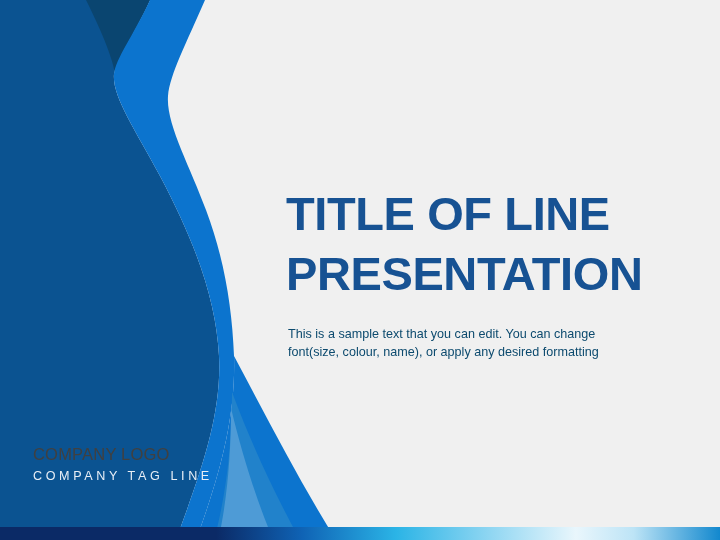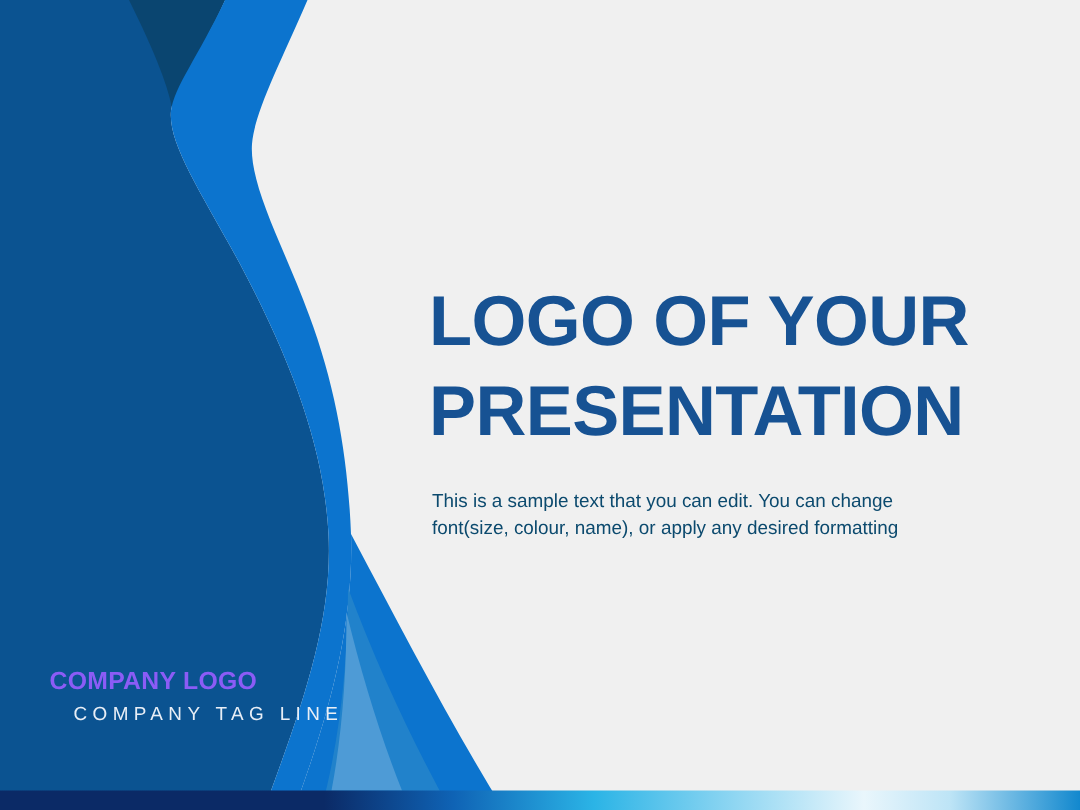--- a/index.html
+++ b/index.html
@@ -63,27 +63,27 @@
   #footer-block {
     position: absolute;
     left: 33px;
     top: 444px;
     width: 260px;
   }
   #company-logo {
     margin: 0;
     font-family: "Liberation Sans", sans-serif;
     font-size: 16.5px;
-    font-weight: bold;
+    font-weight: normal;
     letter-spacing: 0.2px;
-    color: #8b5cf6;
+    color: #404040;
     line-height: 1.25;
   }
   #company-tagline {
-    margin: 4px 0 0 16px;
+    margin: 4px 0 0 0;
     font-family: "Liberation Sans", sans-serif;
     font-size: 12.6px;
     font-weight: normal;
     letter-spacing: 3.6px;
     color: #e8eef6;
     line-height: 1.2;
   }
 </style>
 </head>
 <body>
@@ -140,21 +140,21 @@
              C241,450 254,492 268,527
              L221,527
              C228,490 231,450 231,408 Z" fill="#4E9BD6"></path>
 
     <rect x="0" y="527" width="720" height="13" fill="url(#bottomStripGrad)"></rect>
   </svg>
 
   <div class="content-layer">
 
     <div id="title-block">
-      <h1 id="slide-title">LOGO OF YOUR PRESENTATION</h1>
+      <h1 id="slide-title">TITLE OF LINE PRESENTATION</h1>
     </div>
 
     <div id="subtitle-block">
       <p id="slide-subtitle">This is a sample text that you can edit. You can change font(size, colour, name), or apply any desired formatting</p>
     </div>
 
     <div id="footer-block">
       <div id="company-logo">COMPANY LOGO</div>
       <div id="company-tagline">COMPANY TAG LINE</div>
     </div>

